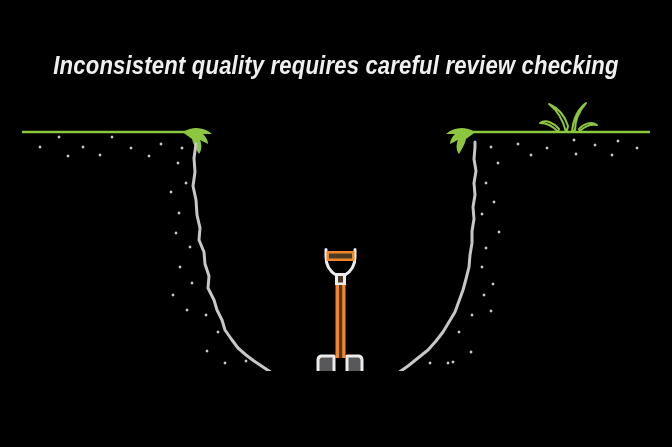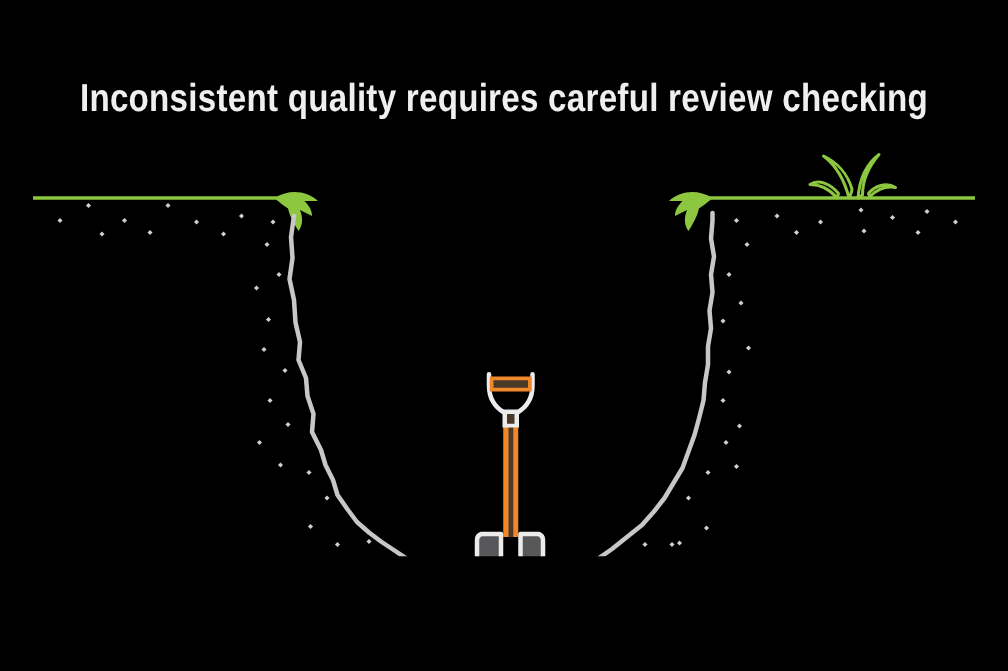--- a/index.html
+++ b/index.html
@@ -2,20 +2,21 @@
 <html style="--background: #000000; --title-text: #EFEFEF; --grass-green: #8DC63F; --hole-outline: #C7C7C7; --soil-dot: #D0D0D0; --shovel-outline-white: #ECECEC; --shovel-orange: #F0882B; --shovel-wood-dark: #4C3A29; --shovel-blade-gray: #58585A;"><head>
 <meta charset="utf-8">
 <style>
   html,body{margin:0;padding:0;background:#000;}
   .stage{
     position:relative;
     width:672px;height:371px;
     background:var(--background,#000);
     overflow:hidden;
     font-family:"Liberation Sans", sans-serif;
+    font-style:italic;
   }
   .title{
     position:absolute;
     top:50px;left:0;right:0;
     margin:0;
     text-align:center;
     font-size:26px;
     font-weight:700;
     letter-spacing:0.2px;
     color:var(--title-text,#efefef);

